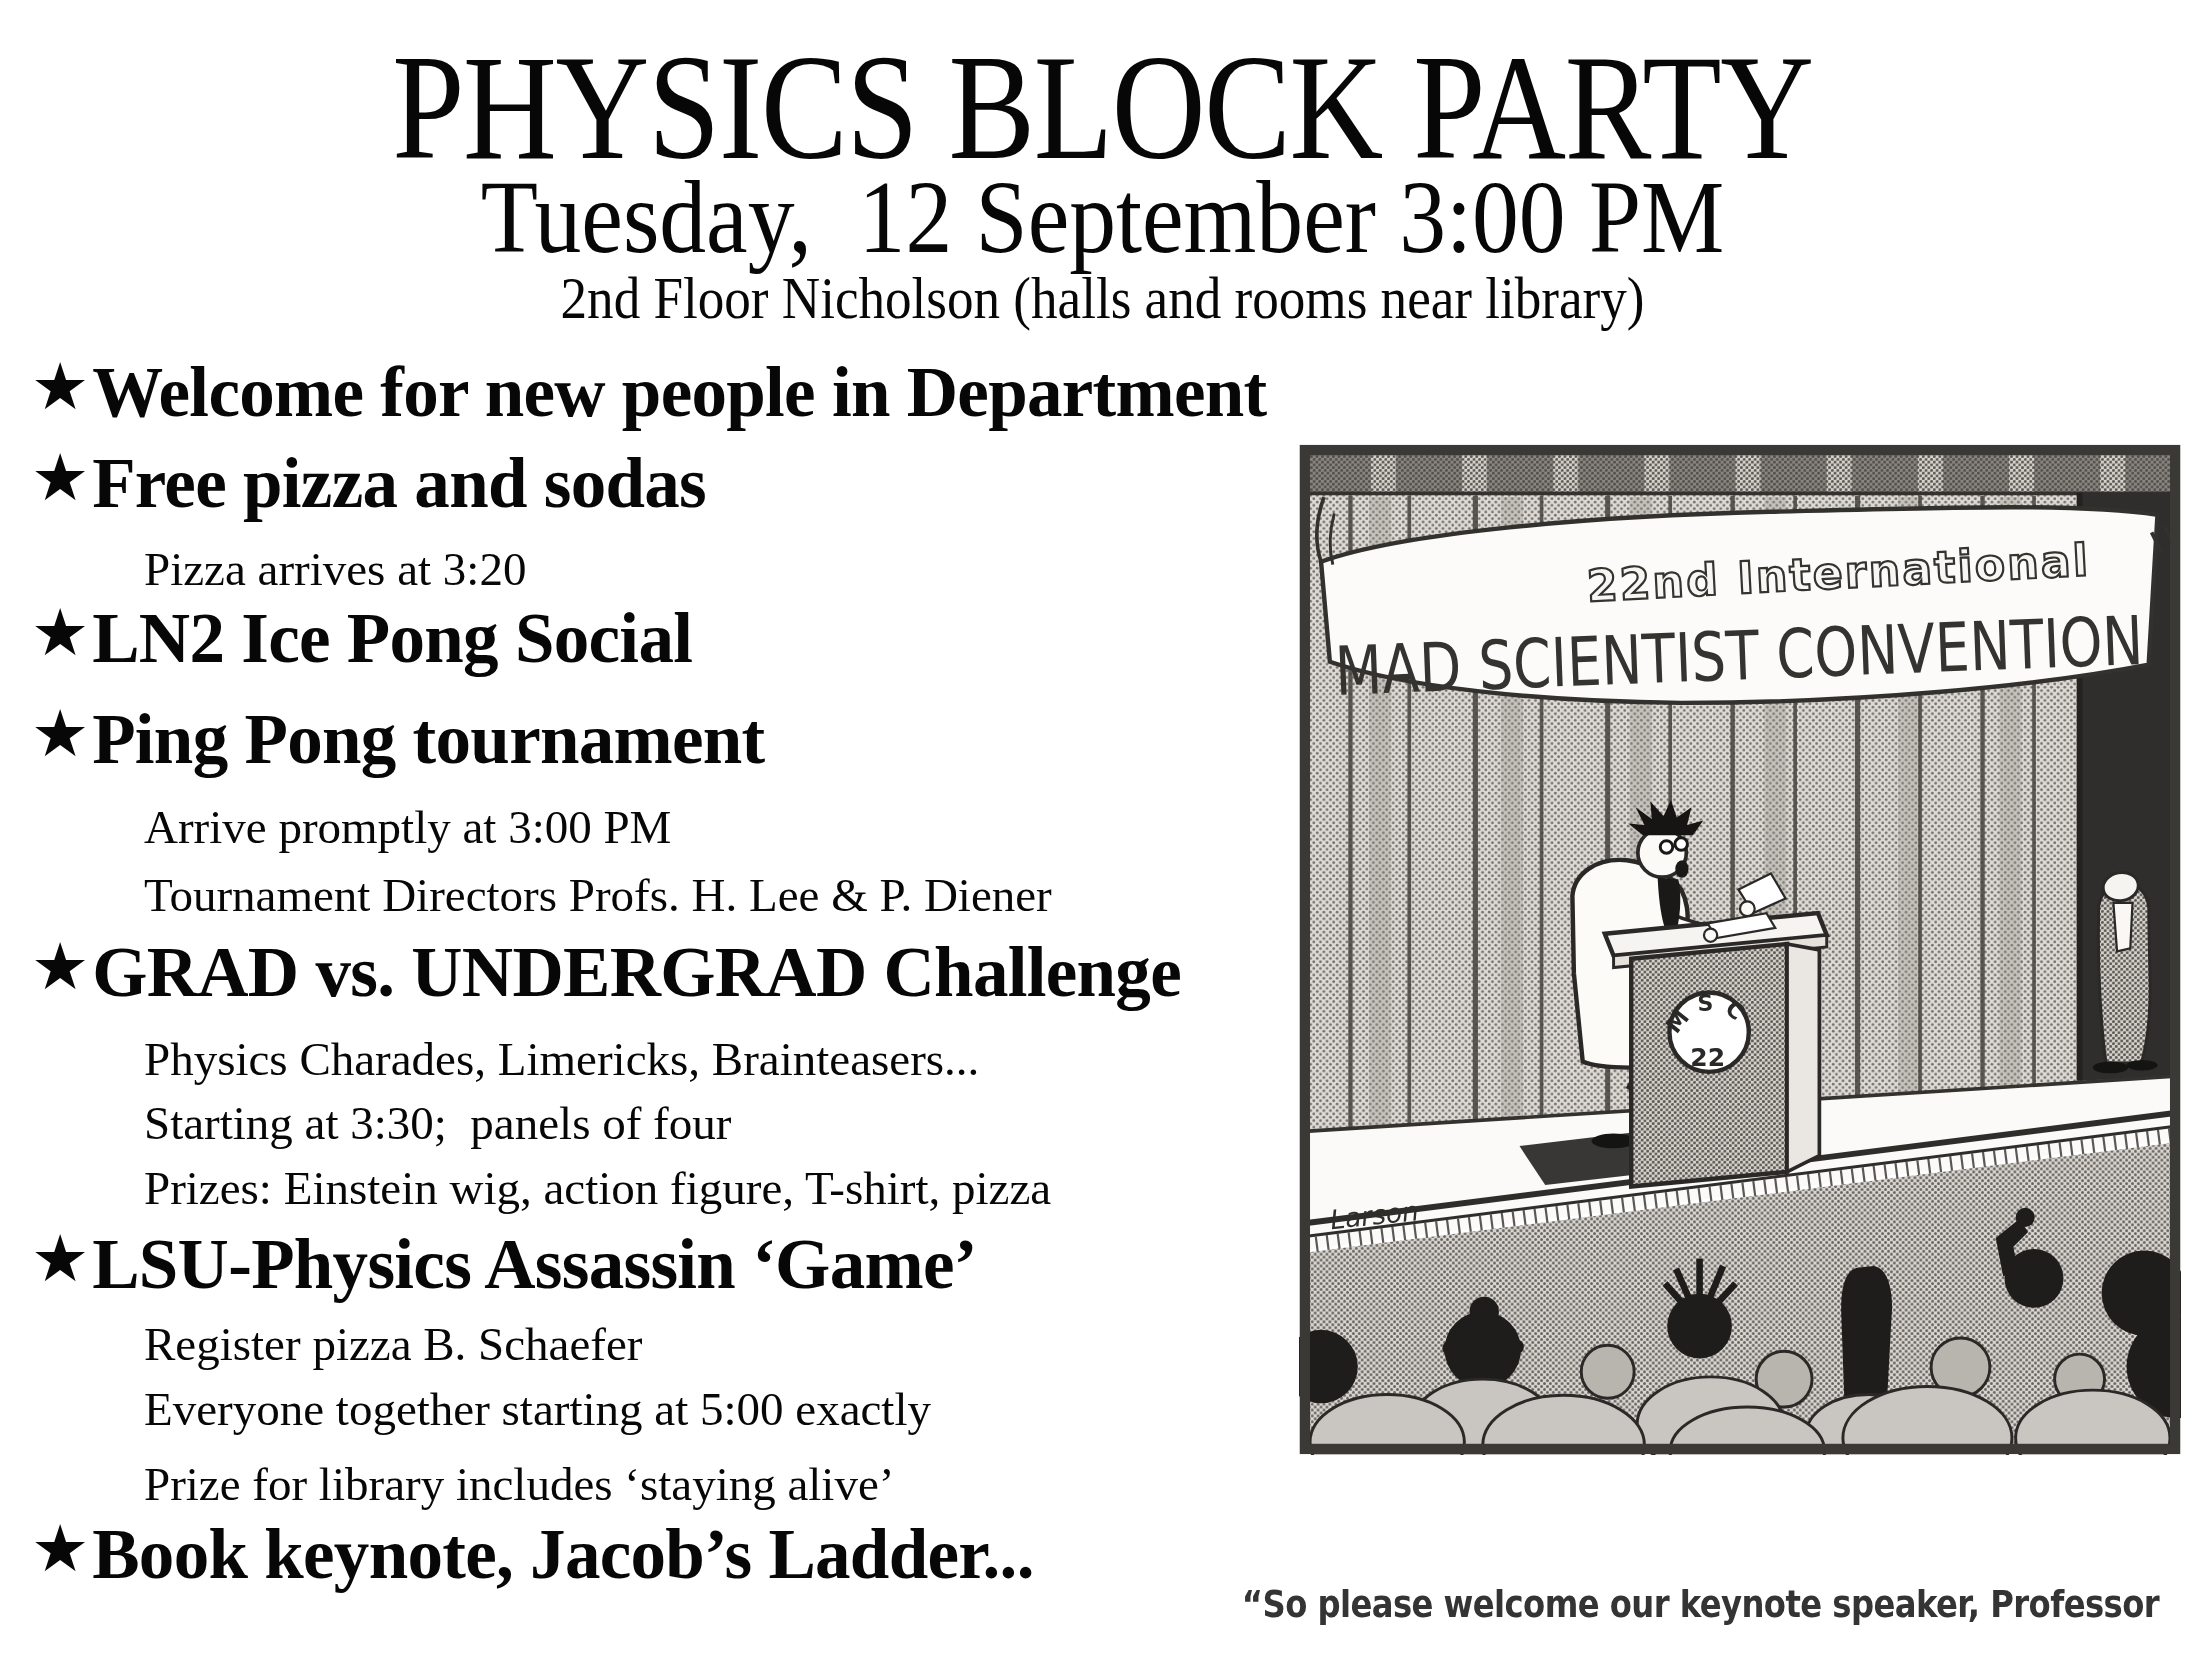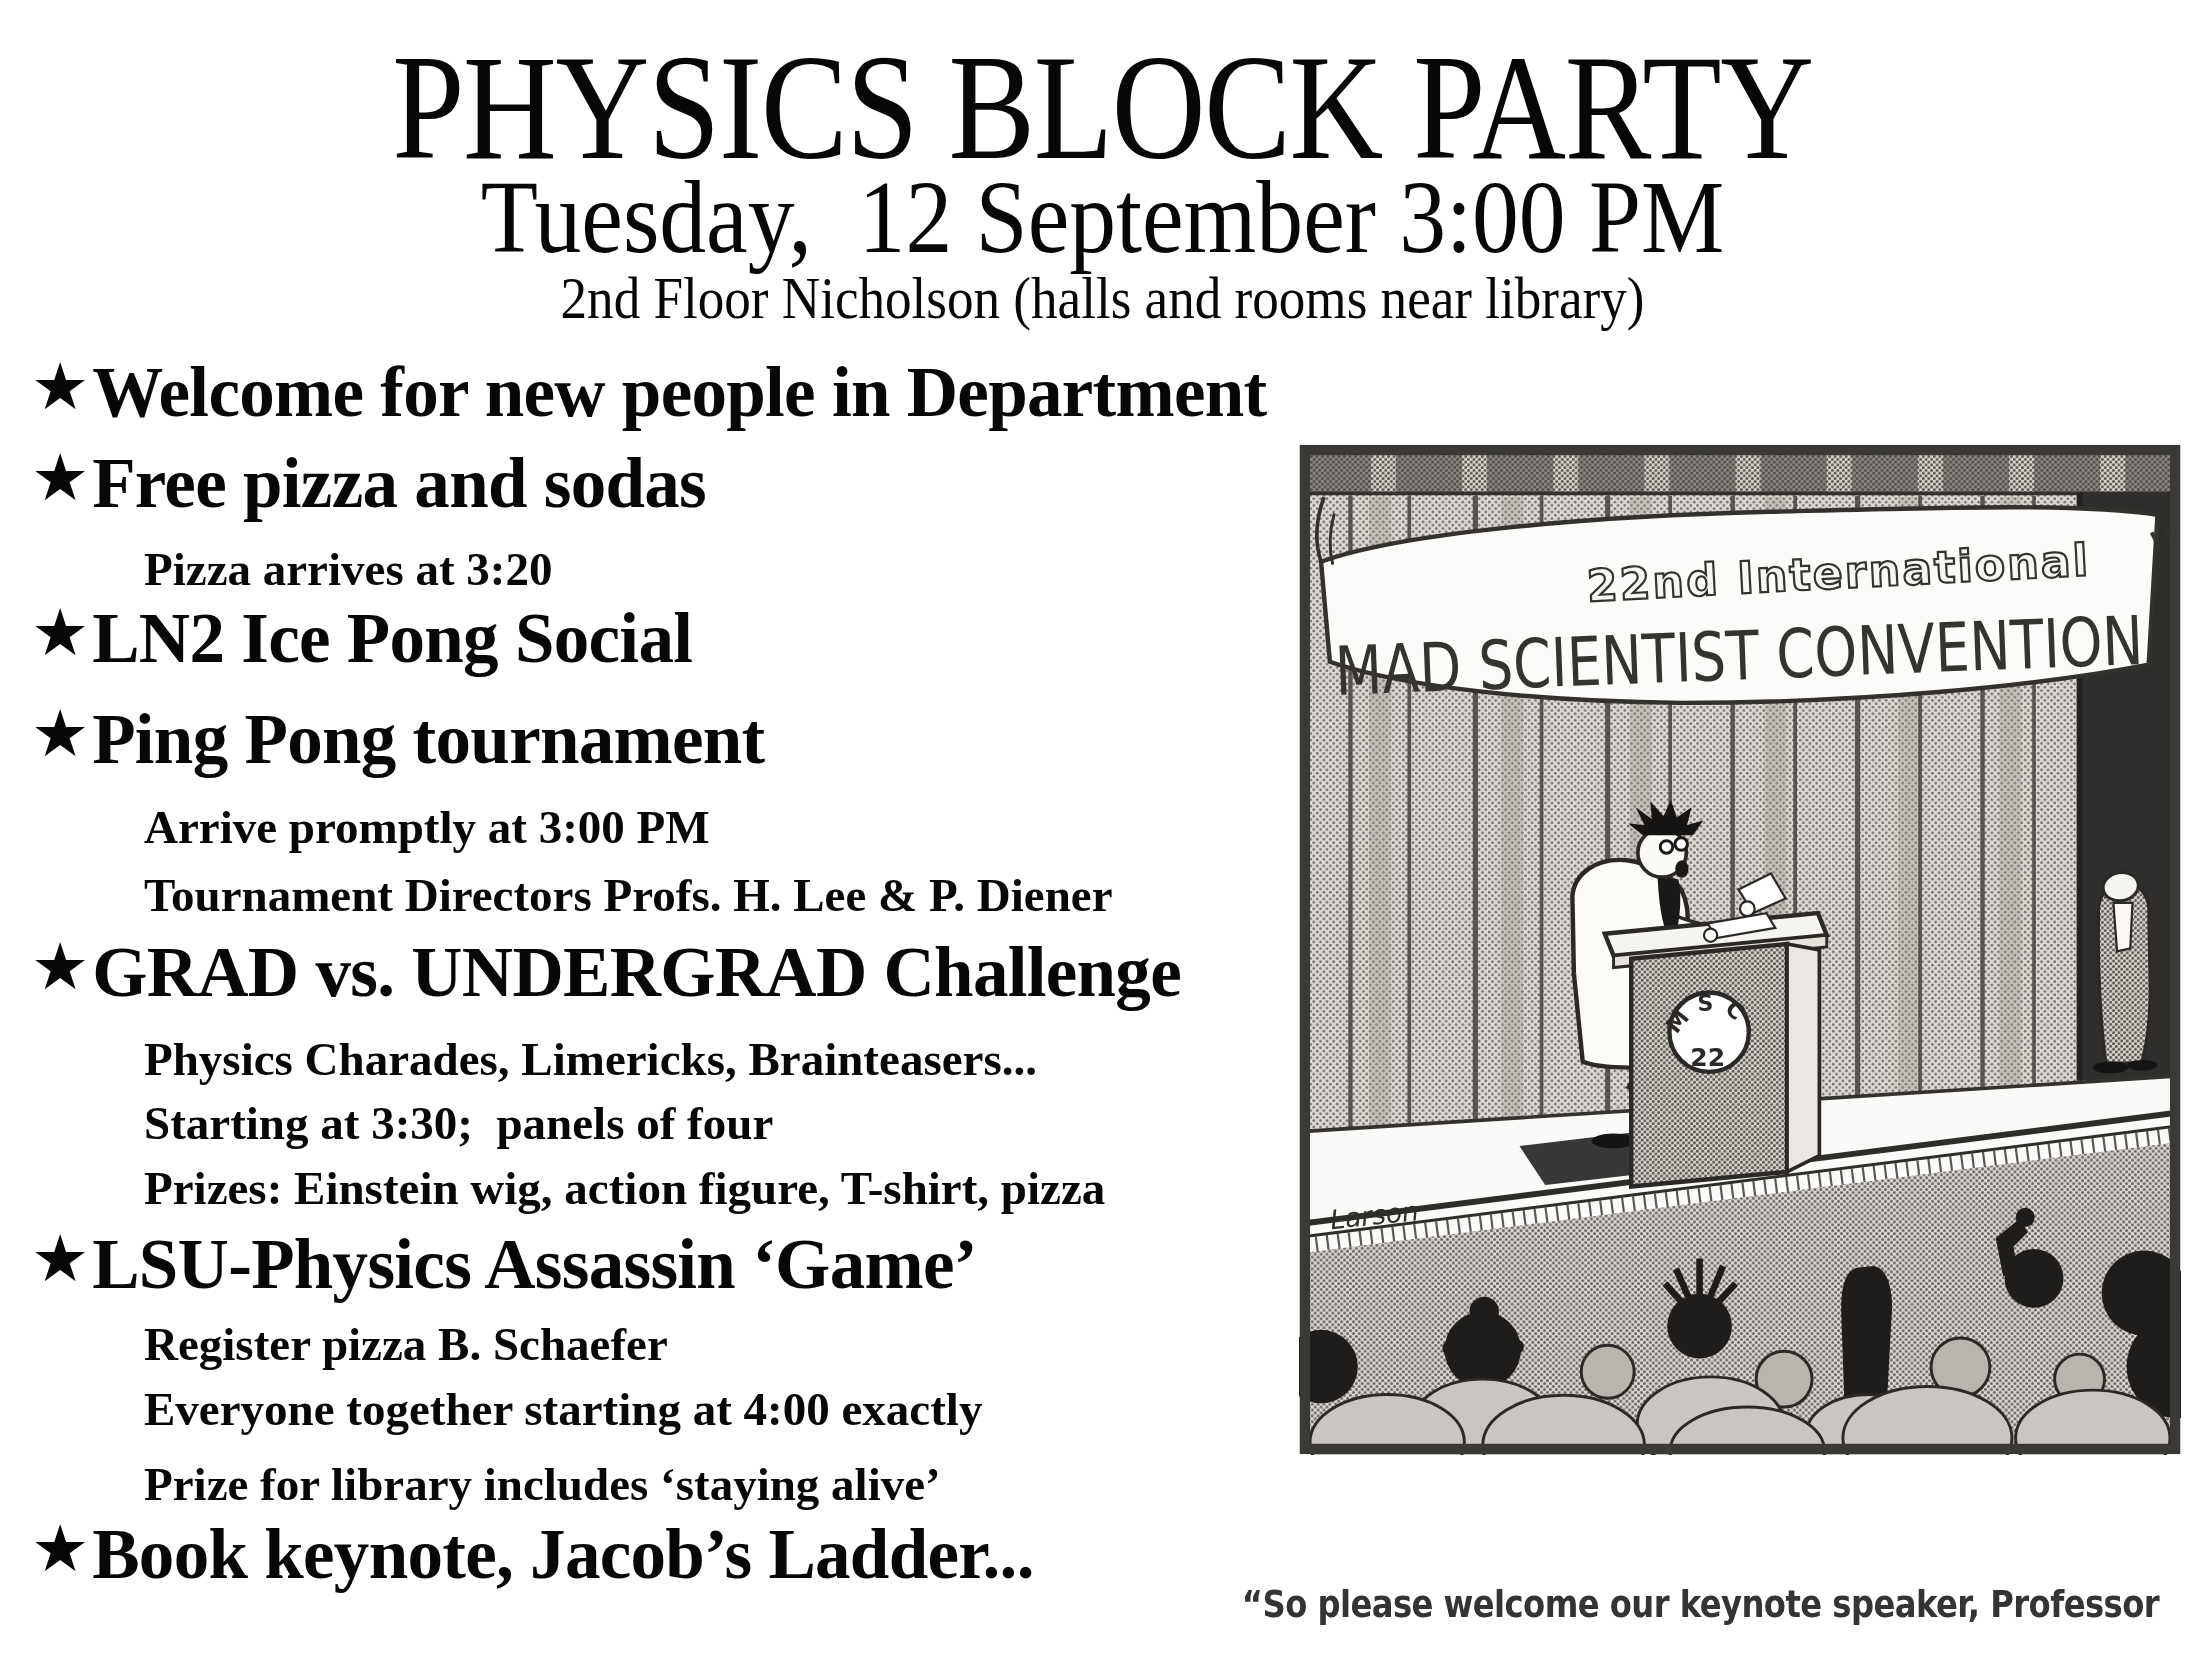--- a/index.html
+++ b/index.html
@@ -27,21 +27,21 @@
   
   .item{
     position:absolute;left:31px;font-weight:bold;font-size:71px;line-height:1;
     white-space:pre;letter-spacing:-0.7px;
   }
   .item .star{
     font-family:"DejaVu Sans", sans-serif;font-size:65px;
     position:relative;top:-6.6px;padding-right:2.9px;letter-spacing:0;
   }
   .sub{
-    position:absolute;left:144px;font-weight:bold;font-size:47px;line-height:1;
+    position:absolute;left:144px;font-weight:normal;font-size:47px;line-height:1;
     white-space:pre;
   }
   
   .cartoon{position:absolute;left:1259px;top:432px;width:882px;height:1011px;}
   .cartoon svg{display:block;width:100%;height:100%;}
   .caption{
     position:absolute;left:1127px;top:1476px;width:1147px;text-align:center;
     font-family:"DejaVu Sans", sans-serif;font-weight:bold;font-size:38px;
     line-height:1.36;color:#343434;letter-spacing:-0.7px;
     transform:scaleX(.85);transform-origin:50% 0;white-space:pre;
@@ -67,21 +67,21 @@
   <div class="sub" style="top:804px">Arrive promptly at 3:00 PM</div>
   <div class="sub" style="top:872px">Tournament Directors Profs. H. Lee &amp; P. Diener</div>
 
   <div class="item" style="top:937px"><span class="star">★</span><span>GRAD vs. UNDERGRAD Challenge</span></div>
   <div class="sub" style="top:1036px">Physics Charades, Limericks, Brainteasers...</div>
   <div class="sub" style="top:1100px">Starting at 3:30;  panels of four</div>
   <div class="sub" style="top:1165px">Prizes: Einstein wig, action figure, T-shirt, pizza</div>
 
   <div class="item" style="top:1229px"><span class="star">★</span><span>LSU-Physics Assassin ‘Game’</span></div>
   <div class="sub" style="top:1321px">Register pizza B. Schaefer</div>
-  <div class="sub" style="top:1386px">Everyone together starting at 4:00 exactly</div>
+  <div class="sub" style="top:1386px">Everyone together starting at 5:00 exactly</div>
   <div class="sub" style="top:1461px">Prize for library includes ‘staying alive’</div>
 
   <div class="item" style="top:1519px"><span class="star">★</span><span>Book keynote, Jacob’s Ladder...</span></div>
 </div>
 
 <figure class="cartoon">
 <svg viewBox="0 0 1200 1375" xmlns="http://www.w3.org/2000/svg">
   <defs>
     <pattern id="ptCurtain" width="9" height="9" patternUnits="userSpaceOnUse">
       <rect width="9" height="9" fill="#dedbd6"></rect>

